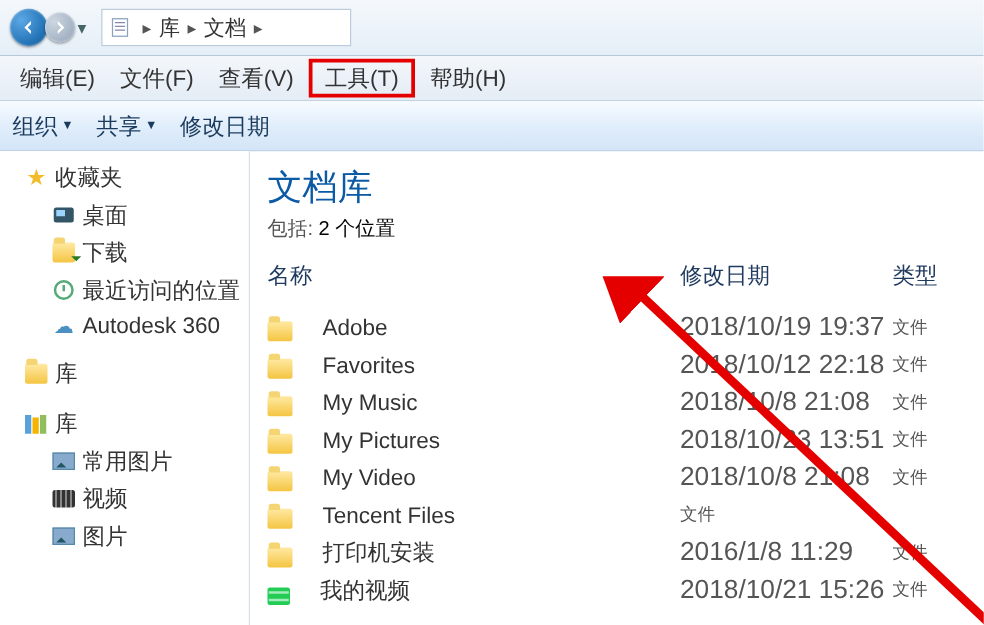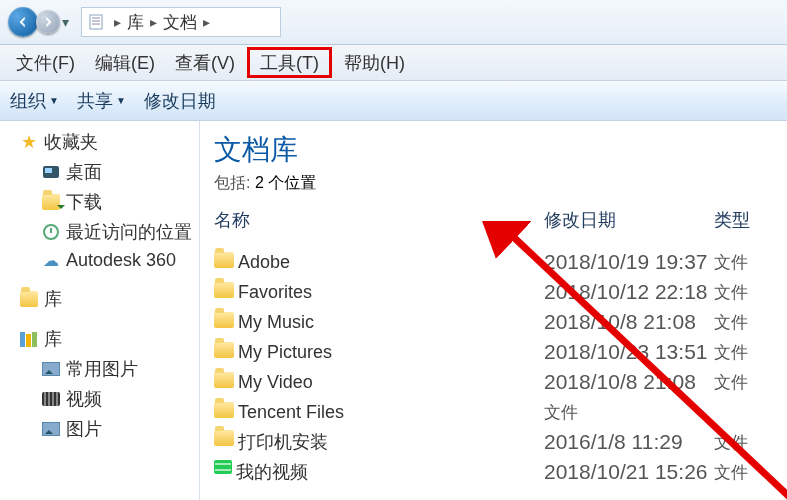--- a/index.html
+++ b/index.html
@@ -47,23 +47,23 @@
   .lib-subtitle { font-size: 16px; color: #555; margin-top: 4px; margin-bottom: 14px;}
   .lib-subtitle .loc-count { color: #000000; }
 
   .cols { display:flex; font-size: 18px; color:#1f3a5f; border-bottom: 1px solid transparent; padding-bottom: 4px;}
   .col-name { flex: 0 0 330px;}
   .col-date { flex: 0 0 170px;}
   .col-type { flex: 1;}
 
   .file-list { margin-top: 10px;}
   .file-row { display:flex; align-items:center; height: 30px; font-size: 18px;}
-  .file-row .fname { flex: 0 0 330px; display:flex; align-items:flex-start; gap:4px;}
+  .file-row .fname { flex: 0 0 330px; display:flex; align-items:flex-end; gap:24px;}
   .file-row .fdate { flex: 0 0 170px; color:#555; font-size: 21px;}
-  .file-row .ftype { flex: 1; color:#555; font-size: 17px;}
+  .file-row .ftype { flex: 1; color:#555; font-size: 14px;}
 
   
   .folder-icon { width:20px; height:16px; background: linear-gradient(to bottom, #ffe9a3, #f4c542); border-radius: 2px; position:relative;}
   .folder-icon::before { content:''; position:absolute; top:-4px; left:1px; width:9px; height:5px; background:#f5d472; border-radius:2px 2px 0 0;}
 
   .star-icon { color:#f3bb2a; font-size:18px;}
   .disk-icon { width:16px; height:12px; background:#356; border-radius:2px; position:relative;}
   .disk-icon::after{content:''; position:absolute; left:2px; top:2px; width:7px; height:5px; background:#9cd3ff;}
   .clock-icon { width:16px; height:16px; border:2px solid #5a7; border-radius:50%; position:relative; }
   .clock-icon::before{content:''; position:absolute; left:5px; top:2px; width:2px; height:5px; background:#5a7;}
@@ -118,22 +118,22 @@
     </span>
     <span class="sep">▸</span>
     <span class="crumb">库</span>
     <span class="sep">▸</span>
     <span class="crumb">文档</span>
     <span class="sep">▸</span>
   </div>
 </div>
 
 <div class="menubar">
+  <div class="menu-item">编辑(E)</div>
   <div class="menu-item">文件(F)</div>
-  <div class="menu-item">编辑(E)</div>
   <div class="menu-item">查看(V)</div>
   <div class="menu-item menu-highlight">工具(T)</div>
   <div class="menu-item">帮助(H)</div>
 </div>
 
 <div class="toolbar">
   <div class="tool-btn">
       <span>组织</span>
       <span class="drop">▼</span>
     </div>

